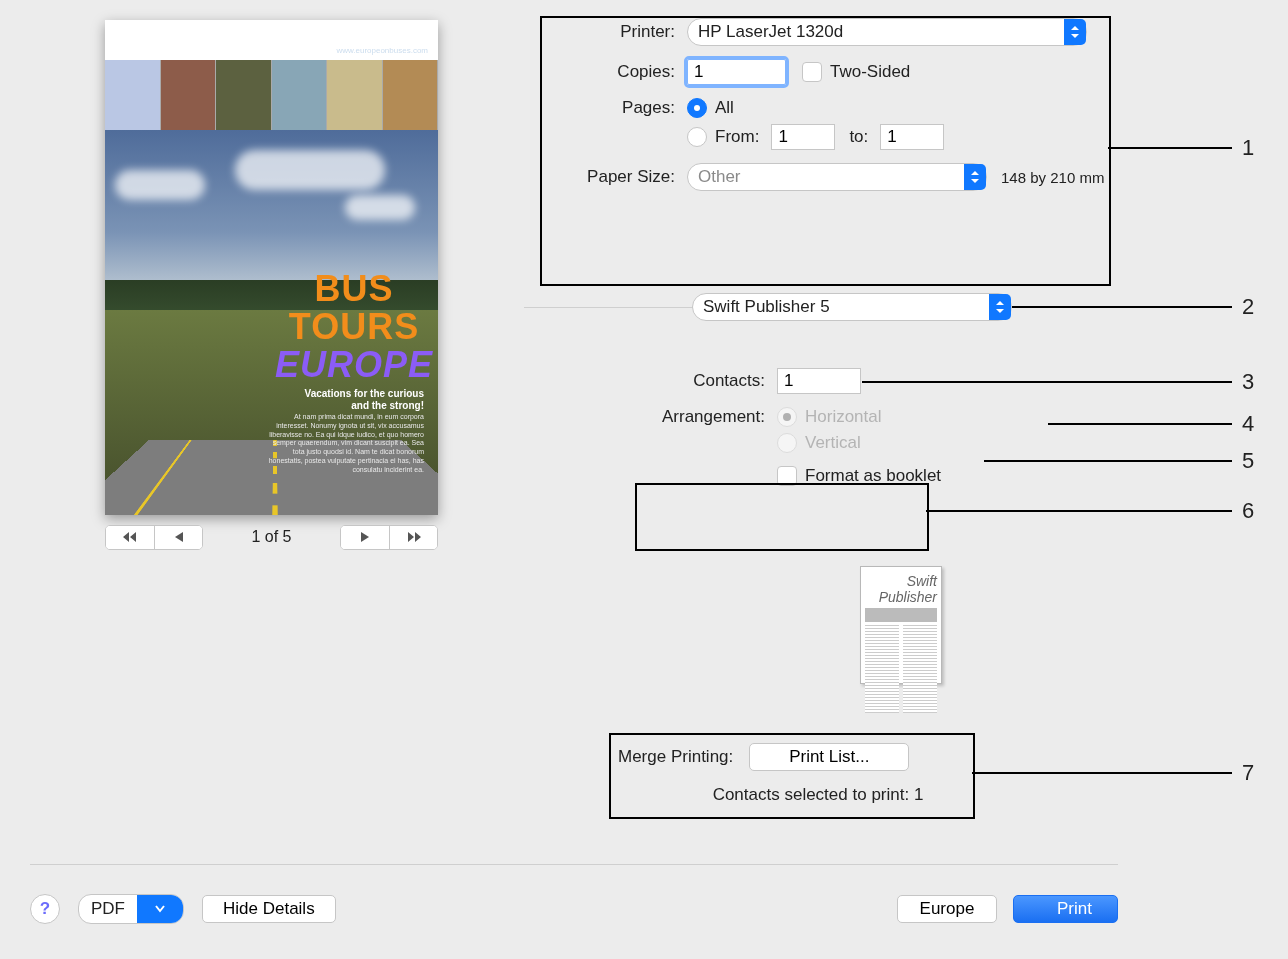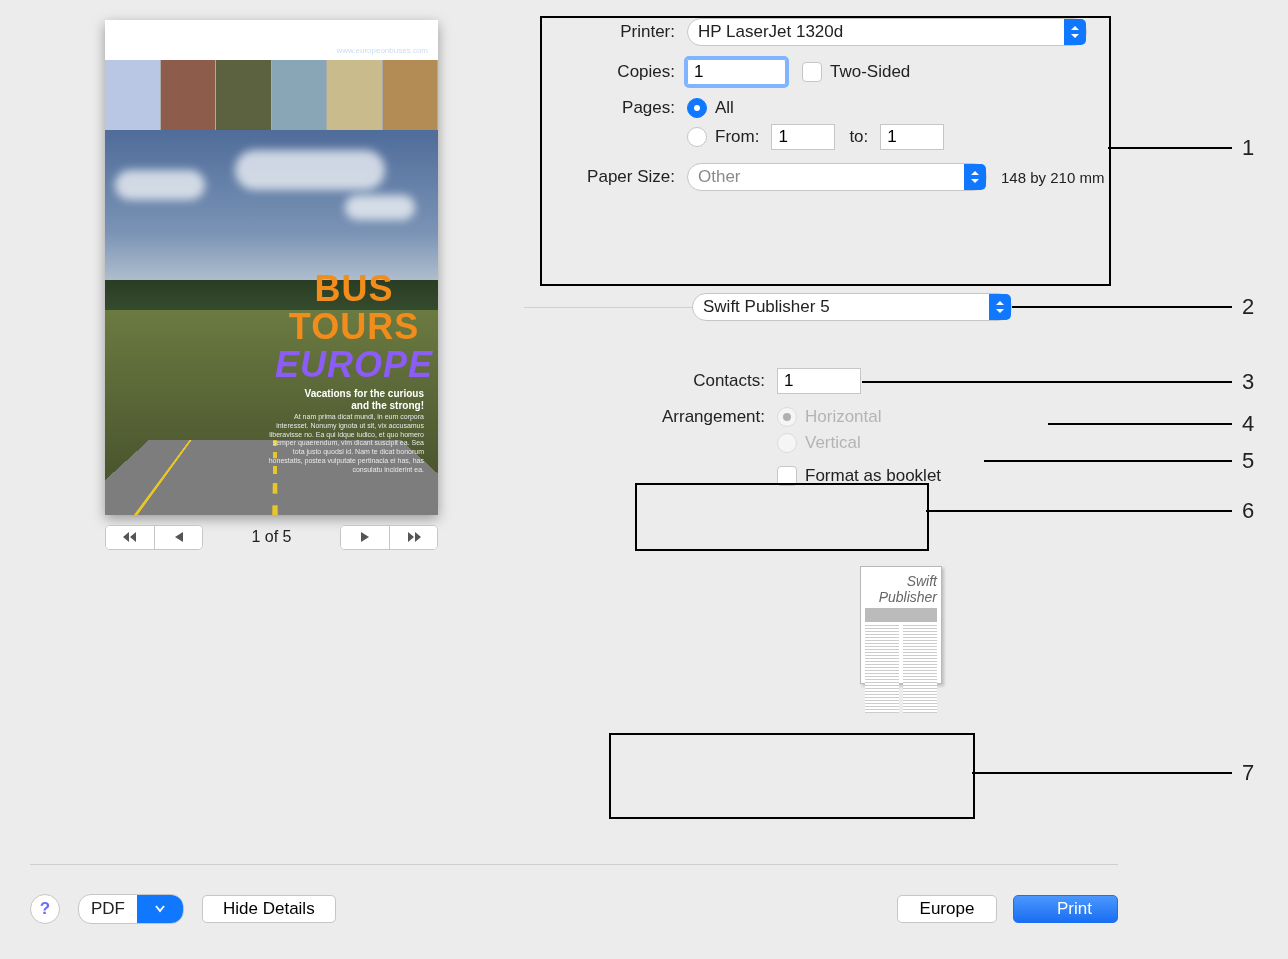--- a/index.html
+++ b/index.html
@@ -373,20 +373,30 @@
 
   <div class="arr-thumb">
     <div class="t">Swift Publisher</div>
     <div class="img"></div>
     <div class="cols">
         <div></div>
         <div></div>
       </div>
   </div>
 
+  <div style="position:absolute;left:618px;top:743px;width:400px">
+     <div style="display:flex;align-items:center">
+       <span style="font-size:17px">Merge Printing:</span>
+       <span style="width:16px"></span>
+       <button class="btn" style="width:160px;justify-content:center">
+         <span>Print List...</span>
+       </button>
+     </div>
+     <div style="margin-top:14px;text-align:center;font-size:17px">Contacts selected to print: 1</div>
+  </div>
 
   <div class="hlbox" style="left:540px;top:16px;width:567px;height:266px"></div>
   <div class="hlbox" style="left:635px;top:483px;width:290px;height:64px"></div>
   <div class="hlbox" style="left:609px;top:733px;width:362px;height:82px"></div>
 
   <div class="callout-line" style="left:1108px;top:147px;width:124px"></div>
   <div class="callout-num" style="left:1242px;top:135px">1</div>
 
   <div class="callout-line" style="left:1012px;top:306px;width:220px"></div>
   <div class="callout-num" style="left:1242px;top:294px">2</div>

